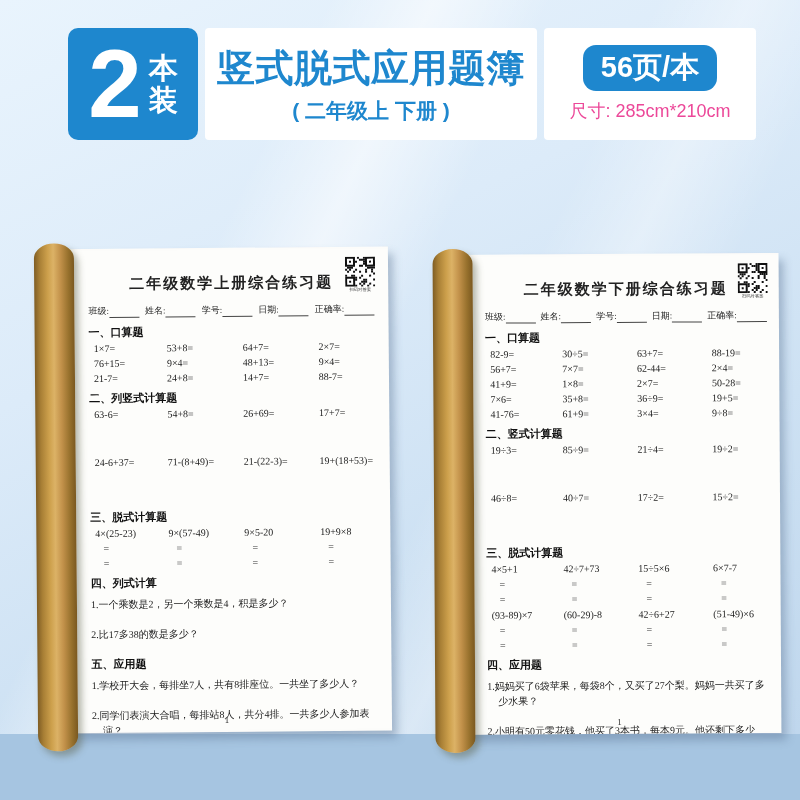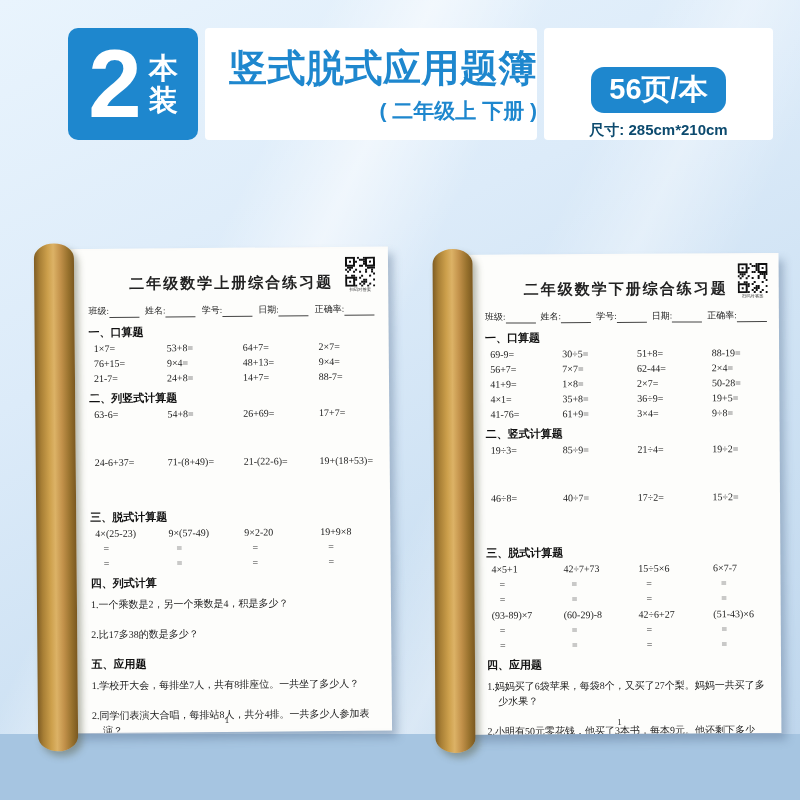--- a/index.html
+++ b/index.html
@@ -11,28 +11,28 @@
   .bg-band{position:absolute;left:0;right:0;top:734px;bottom:0;background:#a6c5e1;}
 
   
   .header{position:absolute;left:68px;top:28px;display:flex;gap:7px;height:112px;
     font-family:"Liberation Sans",sans-serif;}
   .badge{width:130px;background:#1e87ce;border-radius:10px;color:#fff;display:flex;
     align-items:center;justify-content:center;gap:7px;}
   .badge-num{font-size:96px;font-weight:700;line-height:.9;}
   .badge-unit{display:flex;flex-direction:column;font-size:29px;font-weight:700;line-height:1.12;}
   .title-box{width:332px;background:#fff;border-radius:4px;display:flex;flex-direction:column;
-    align-items:flex-end;justify-content:center;}
+    align-items:center;justify-content:center;}
   .main-title{color:#1e87ce;font-size:38px;font-weight:800;letter-spacing:.5px;white-space:nowrap;}
   .sub-title{color:#1e87ce;font-size:21px;font-weight:700;margin-top:3px;white-space:nowrap;}
-  .spec-box{width:229px;background:#fff;border-radius:4px;display:flex;flex-direction:column;
-    align-items:center;justify-content:flex-end;gap:8px;}
+  .spec-box{width:212px;background:#fff;border-radius:4px;display:flex;flex-direction:column;
+    align-items:center;justify-content:center;gap:8px;}
   .pages-pill{background:#1e87ce;color:#fff;font-size:29px;font-weight:800;
     padding:3px 18px;border-radius:13px;white-space:nowrap;}
-  .size-text{color:#0c4a6e;font-size:15px;font-weight:700;white-space:nowrap;}
+  .size-text{color:#ec4899;font-size:18px;font-weight:400;white-space:nowrap;}
 
   
   .page{position:absolute;}
   .page-left{left:36px;top:246px;width:354px;height:496px;transform:rotate(-0.5deg);}
   .page-right{left:434px;top:252px;width:346px;height:492px;transform:rotate(-0.35deg);}
   .sheet{position:absolute;top:2px;bottom:10px;background:#fdfdfb;
     box-shadow:5px 7px 9px rgba(96,120,150,.45), inset 18px 0 12px -10px rgba(120,100,60,.28);
     box-sizing:border-box;overflow:hidden;}
   .page-left .sheet{left:24px;right:0;padding:26px 14px 8px 30px;}
   .page-right .sheet{left:22px;right:0;padding:26px 12px 8px 30px;}
@@ -190,37 +190,37 @@
             <div class="prob">88-7=</div>
           </div>
           <div class="section-heading">二、列竖式计算题</div>
           <div class="prob-grid spaced">
             <div class="prob">63-6=</div>
             <div class="prob">54+8=</div>
             <div class="prob">26+69=</div>
             <div class="prob">17+7=</div>
             <div class="prob">24-6+37=</div>
             <div class="prob">71-(8+49)=</div>
-            <div class="prob">21-(22-6)=</div>
+            <div class="prob">21-(22-3)=</div>
             <div class="prob">19+(18+53)=</div>
           </div>
           <div class="section-heading">三、脱式计算题</div>
           <div class="prob-grid tuoshi">
             <div class="tuoshi-cell">
               <div class="prob">4×(25-23)</div>
               <div class="eq">=</div>
               <div class="eq">=</div>
             </div>
             <div class="tuoshi-cell">
               <div class="prob">9×(57-49)</div>
               <div class="eq">=</div>
               <div class="eq">=</div>
             </div>
             <div class="tuoshi-cell">
-              <div class="prob">9×2-20</div>
+              <div class="prob">9×5-20</div>
               <div class="eq">=</div>
               <div class="eq">=</div>
             </div>
             <div class="tuoshi-cell">
               <div class="prob">19+9×8</div>
               <div class="eq">=</div>
               <div class="eq">=</div>
             </div>
           </div>
           <div class="section-heading">四、列式计算</div>
@@ -322,33 +322,33 @@
             <span class="blank"></span>
           </div>
           <div class="info-item">
             <span>正确率:</span>
             <span class="blank"></span>
           </div>
         </div>
       <div class="sections">
           <div class="section-heading">一、口算题</div>
           <div class="prob-grid">
-            <div class="prob">69-9=</div>
+            <div class="prob">82-9=</div>
             <div class="prob">30÷5=</div>
-            <div class="prob">51+8=</div>
+            <div class="prob">63+7=</div>
             <div class="prob">88-19=</div>
             <div class="prob">56+7=</div>
             <div class="prob">7×7=</div>
             <div class="prob">62-44=</div>
             <div class="prob">2×4=</div>
             <div class="prob">41+9=</div>
             <div class="prob">1×8=</div>
             <div class="prob">2×7=</div>
             <div class="prob">50-28=</div>
-            <div class="prob">4×1=</div>
+            <div class="prob">7×6=</div>
             <div class="prob">35+8=</div>
             <div class="prob">36÷9=</div>
             <div class="prob">19+5=</div>
             <div class="prob">41-76=</div>
             <div class="prob">61+9=</div>
             <div class="prob">3×4=</div>
             <div class="prob">9÷8=</div>
           </div>
           <div class="section-heading">二、竖式计算题</div>
           <div class="prob-grid spaced">
@@ -394,21 +394,21 @@
               <div class="prob">(60-29)-8</div>
               <div class="eq">=</div>
               <div class="eq">=</div>
             </div>
             <div class="tuoshi-cell">
               <div class="prob">42÷6+27</div>
               <div class="eq">=</div>
               <div class="eq">=</div>
             </div>
             <div class="tuoshi-cell">
-              <div class="prob">(51-43)×6</div>
+              <div class="prob">(51-49)×6</div>
               <div class="eq">=</div>
               <div class="eq">=</div>
             </div>
           </div>
           <div class="section-heading">四、应用题</div>
           <div class="word-item">1.妈妈买了6袋苹果，每袋8个，又买了27个梨。妈妈一共买了多少水果？</div>
           <div class="word-item">2.小明有50元零花钱，他买了3本书，每本9元。他还剩下多少元？</div>
         </div>
       <div class="page-num">1</div>
     </div>

